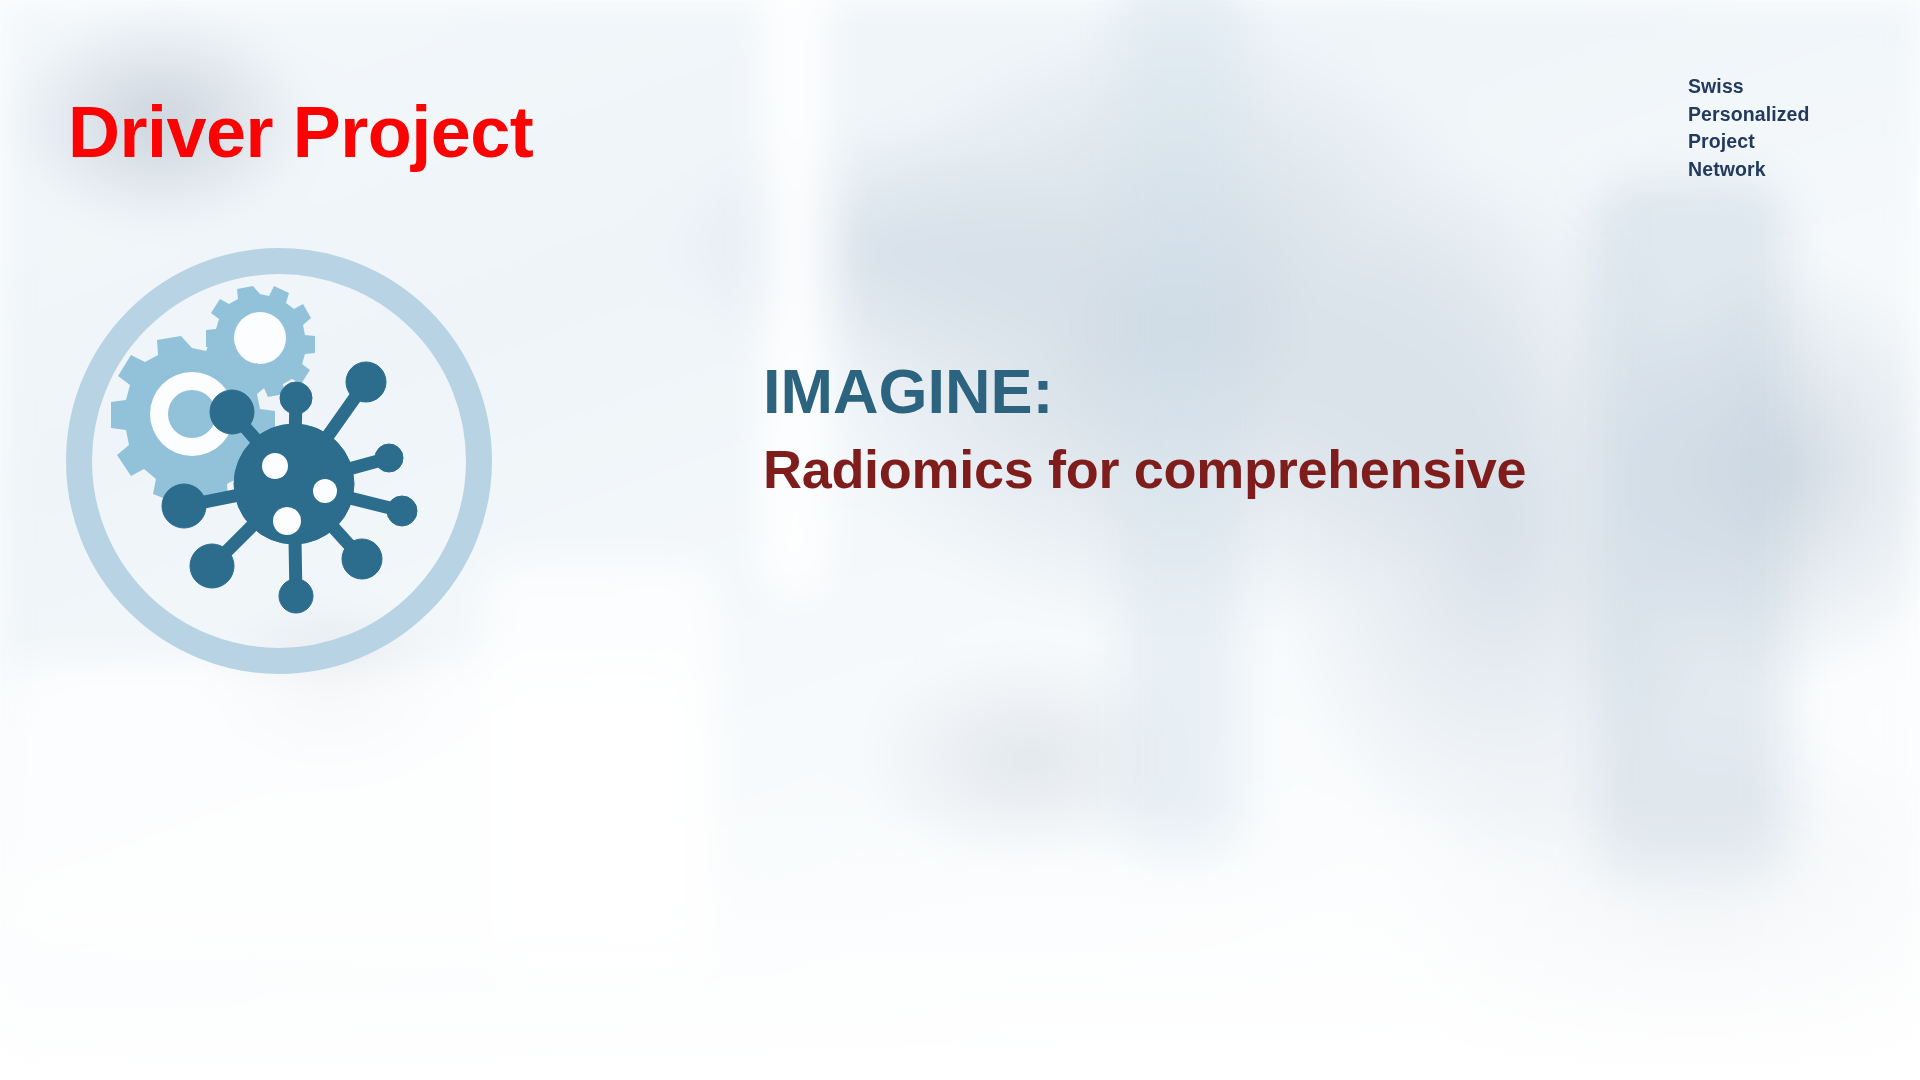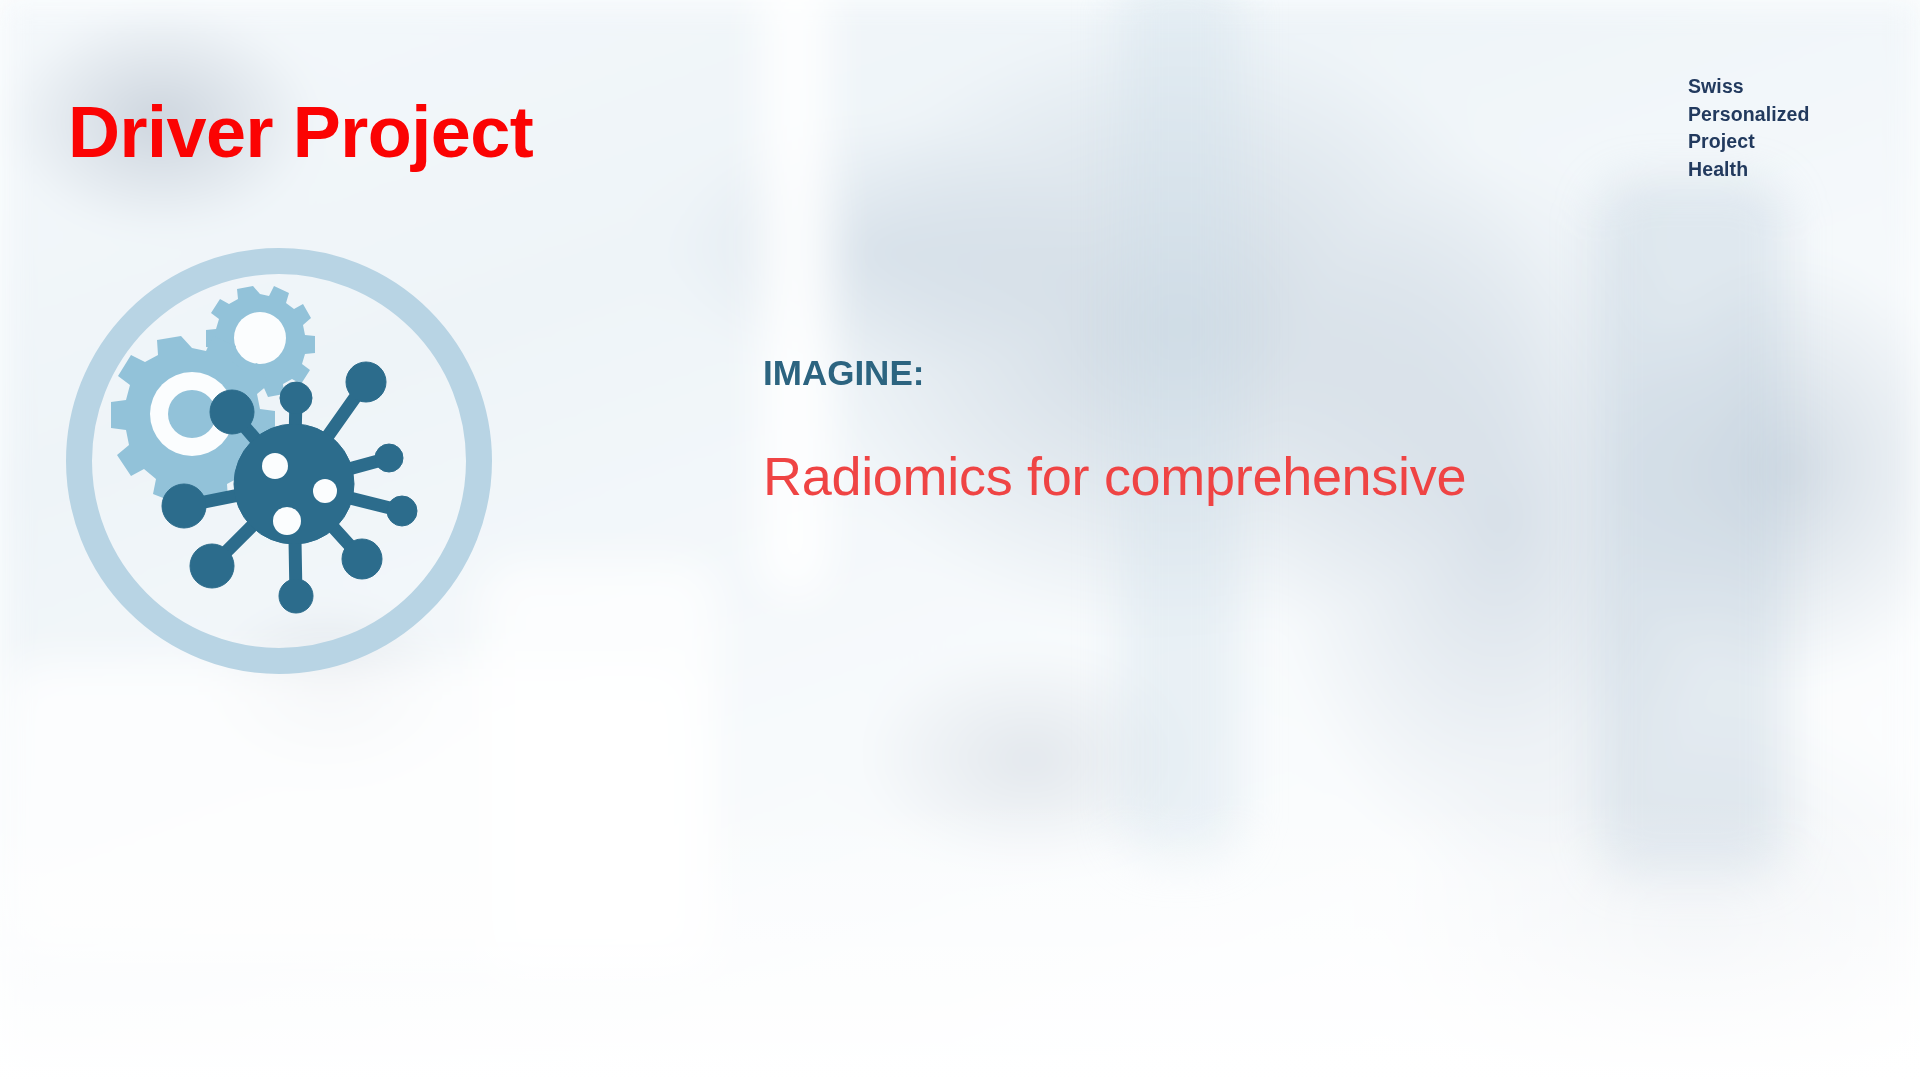--- a/index.html
+++ b/index.html
@@ -74,33 +74,32 @@
   }
 
   
   #headline {
     position: absolute;
     left: 763px;
     top: 350px;
     width: 1090px;
   }
   #headline .kicker {
-    font-size: 35px;
+    font-size: 63px;
     font-weight: bold;
     color: #2c6480;
     line-height: 1.33;
     letter-spacing: 0px;
   }
   #headline .statement {
     font-size: 54px;
-    font-weight: 400;
-    color: #ef4444;
+    font-weight: 700;
+    color: #7f1d1d;
     line-height: 1.33;
     letter-spacing: -0.3px;
-    margin-top: 44px;
   }
 
   
   #sphn-logo {
     position: absolute;
     left: 1424px;
     top: 18px;
     width: 420px;
     height: 240px;
   }
@@ -198,21 +197,21 @@
   <div id="headline">
     <div class="kicker">IMAGINE:</div>
     <div class="statement">Radiomics for comprehensive</div>
   </div>
 
   <div id="sphn-logo">
     <div class="wordmark">
       <div>Swiss</div>
       <div>Personalized</div>
       <div>Project</div>
-      <div>Health</div>
+      <div>Network</div>
     </div>
   </div>
 
   <div id="footer">
 
     
 
     
 
     

